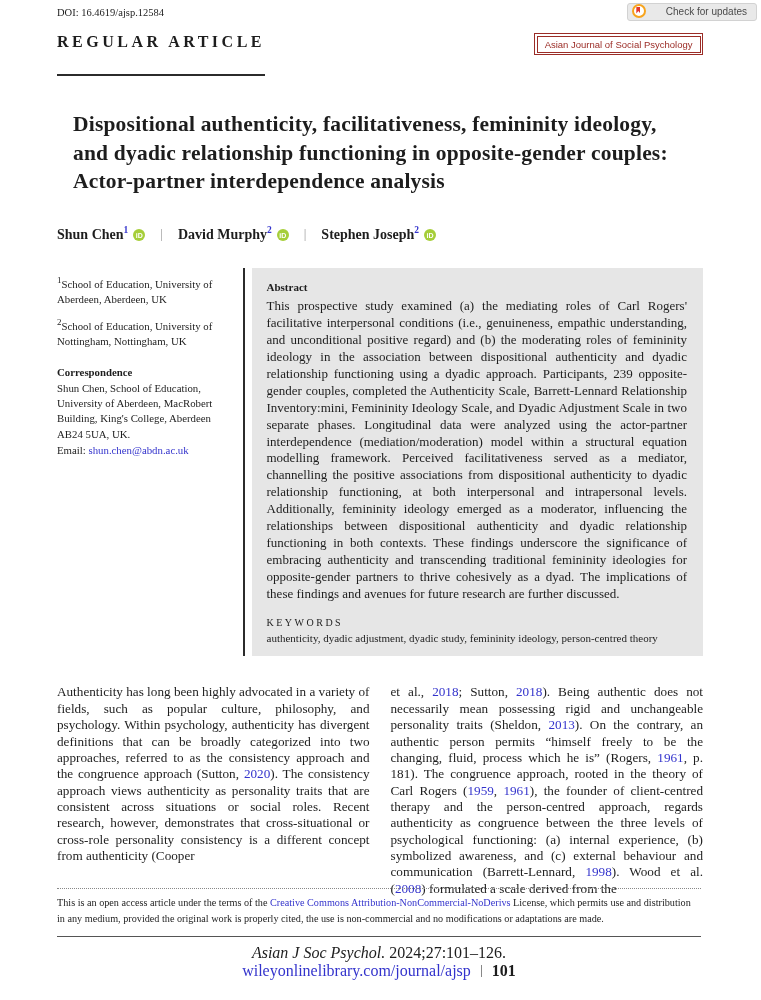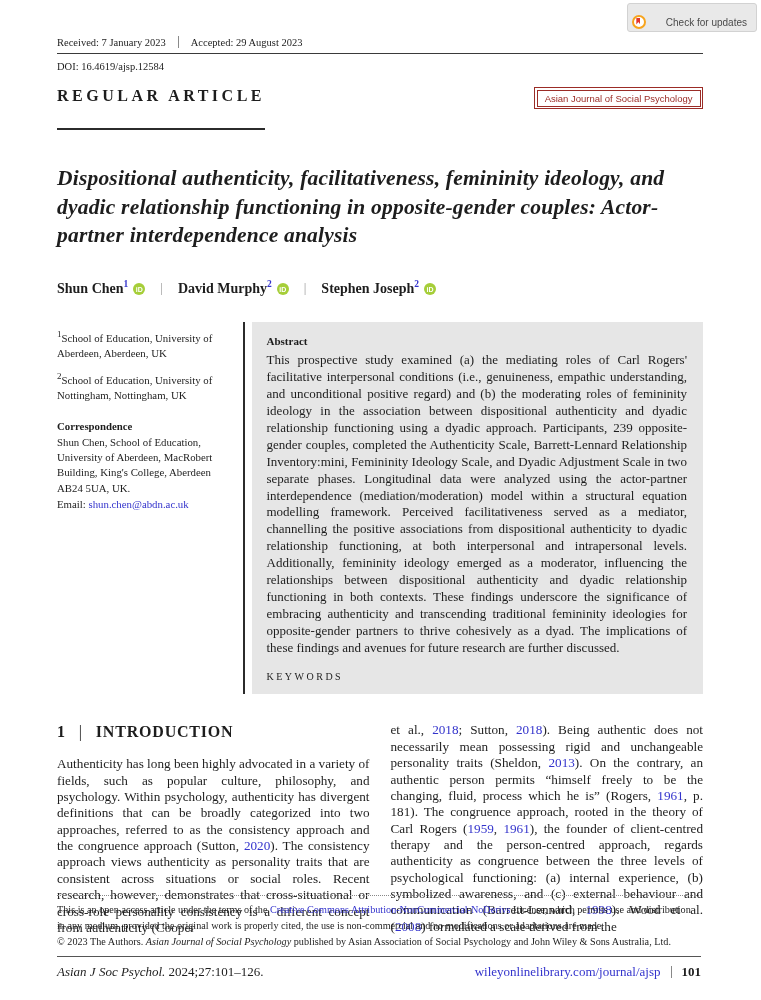--- a/index.html
+++ b/index.html
@@ -5,40 +5,40 @@
   :root{
     --link:#3333cc; --badge:#9b2c26; --orcid_green:#a6ce39; --abstract_bg:#e6e6e6;
     --crossmark_ring:#f7a41d; --crossmark_mark:#e3362c; --rule:#2b2b2b;
   }
   html,body{margin:0;padding:0;background:#ffffff;}
   .page{position:relative;width:761px;height:1000px;box-sizing:border-box;
     padding:0 58px 0 57px;font-family:"Liberation Serif",serif;color:#1d1d1d;overflow:hidden;background:#fff;}
 
   
   .check-updates{position:absolute;top:3px;right:4px;display:inline-flex;align-items:center;gap:20px;
-    background:#e9e9e9;border:1px solid #d2d2d2;border-radius:3px;padding:11px 9px 2px 4px;
+    background:#e9e9e9;border:1px solid #d2d2d2;border-radius:3px;padding:0 9px 2px 4px;
     font-family:"Liberation Sans",sans-serif;font-size:10px;color:#4a4a4a;cursor:pointer;}
   .cm-icon{width:14px;height:14px;border-radius:50%;border:2.5px solid var(--crossmark_ring);
     background:#fff;position:relative;display:inline-block;box-sizing:border-box;}
   .cm-icon::after{content:"";position:absolute;left:2.5px;top:0.5px;width:4px;height:7px;
     background:var(--crossmark_mark);clip-path:polygon(0 0,100% 0,100% 100%,50% 66%,0 100%);}
 
   .dates-row{margin-top:36px;display:flex;align-items:center;font-size:10.5px;
     border-bottom:1.2px solid #3a3a3a;padding-bottom:5px;}
   .vdiv{width:1px;height:12px;background:#8a8a8a;margin:0 12px;}
   .doi{margin-top:7px;font-size:10.5px;}
 
   .article-row{margin-top:15px;display:flex;justify-content:space-between;align-items:flex-start;}
   .article-type{font-weight:bold;font-size:16px;letter-spacing:3.5px;
     border-bottom:2px solid var(--rule);padding-bottom:23px;}
   .badge{border:1.5px solid var(--badge);padding:1.5px;display:inline-block;background:#fff;cursor:pointer;}
   .badge-inner{display:block;border:1px solid var(--badge);color:var(--badge);
     font-family:"Liberation Sans",sans-serif;font-size:9.5px;padding:2px 7px;white-space:nowrap;}
 
-  .title{margin:34px 0 0;font-size:21.5px;font-weight:bold;line-height:1.33;letter-spacing:0.2px;max-width:665px;font-style:italic;}
+  .title{margin:34px 16px 0;font-size:21.5px;font-weight:bold;line-height:1.33;letter-spacing:0.2px;max-width:665px;}
 
   .authors{margin-top:29px;font-size:14px;display:flex;align-items:center;}
   .author-name{font-weight:bold;}
   .author-sup{color:var(--link);font-size:9.5px;font-weight:bold;}
   .orcid-icon{display:inline-flex;width:12px;height:12px;border-radius:50%;background:var(--orcid_green);
     color:#fff;font-family:"Liberation Sans",sans-serif;font-size:7px;font-weight:bold;
     align-items:center;justify-content:center;margin-left:5px;vertical-align:middle;cursor:pointer;}
   .author-div{color:#999;margin:0 15px;font-size:13px;}
 
   .info{margin-top:26px;display:flex;align-items:stretch;}
@@ -59,40 +59,35 @@
 
   .columns{margin-top:28px;display:flex;gap:21px;}
   .col{flex:1;font-size:13.2px;line-height:1.24;text-align:justify;}
   .section-heading{font-size:16px;font-weight:bold;letter-spacing:0.8px;margin-bottom:14px;text-align:left;}
   .sec-sep{margin:0 13px;font-weight:normal;}
 
   .footer{position:absolute;left:57px;right:60px;bottom:20px;}
   .license{border-top:1px dotted #888;padding-top:6px;font-size:10.2px;line-height:1.55;}
   .copyright{font-size:10.2px;margin-top:2px;}
   .bottom-row{margin-top:9px;border-top:1px solid #555;padding-top:7px;display:flex;
-    justify-content:space-between;align-items:center;font-size:13px;}
+    justify-content:space-between;align-items:center;font-size:16px;flex-direction:column;}
   .bottom-right{display:flex;align-items:center;}
   .pg-div{width:1px;height:12px;background:#888;margin:0 10px;}
   .page-number{font-weight:bold;}
 </style>
 </head>
 <body>
 
 <div class="page">
 
   <div class="check-updates">
     <span class="cm-icon"></span>
     <span>Check for updates</span>
   </div>
 
-  <div class="dates-row">
-    <span>Received: 7 January 2023</span>
-    <span class="vdiv"></span>
-    <span>Accepted: 29 August 2023</span>
-  </div>
 
   <div class="doi">DOI: 16.4619/ajsp.12584</div>
 
   <div class="article-row">
     <span class="article-type">REGULAR ARTICLE</span>
     <span class="badge">
       <span class="badge-inner">Asian Journal of Social Psychology</span>
     </span>
   </div>
 
@@ -116,38 +111,35 @@
       <div class="corr-body">Shun Chen, School of Education, University of Aberdeen, MacRobert Building, King's College, Aberdeen AB24 5UA, UK.</div>
       <div class="corr-email">
         <span>Email: </span><a class="seg-link">shun.chen@abdn.ac.uk</a>
       </div>
     </div>
     <div class="vrule"></div>
     <div class="abstract-box">
       <div class="abs-heading">Abstract</div>
       <div class="abs-body">This prospective study examined (a) the mediating roles of Carl Rogers' facilitative interpersonal conditions (i.e., genuineness, empathic understanding, and unconditional positive regard) and (b) the moderating roles of femininity ideology in the association between dispositional authenticity and dyadic relationship functioning using a dyadic approach. Participants, 239 opposite-gender couples, completed the Authenticity Scale, Barrett-Lennard Relationship Inventory:mini, Femininity Ideology Scale, and Dyadic Adjustment Scale in two separate phases. Longitudinal data were analyzed using the actor-partner interdependence (mediation/moderation) model within a structural equation modelling framework. Perceived facilitativeness served as a mediator, channelling the positive associations from dispositional authenticity to dyadic relationship functioning, at both interpersonal and intrapersonal levels. Additionally, femininity ideology emerged as a moderator, influencing the relationships between dispositional authenticity and dyadic relationship functioning in both contexts. These findings underscore the significance of embracing authenticity and transcending traditional femininity ideologies for opposite-gender partners to thrive cohesively as a dyad. The implications of these findings and avenues for future research are further discussed.</div>
       <div class="kw-heading">KEYWORDS</div>
+      <div class="kw-body">authenticity, dyadic adjustment, dyadic study, femininity ideology, person-centred theory</div>
     </div>
   </div>
 
   <div class="columns">
     <div class="col">
-      <div class="section-heading">
-        <span>1</span><span class="sec-sep">|</span><span>INTRODUCTION</span>
-      </div>
       <div><span>Authenticity has long been highly advocated in a variety of fields, such as popular culture, philosophy, and psychology. Within psychology, authenticity has divergent definitions that can be broadly categorized into two approaches, referred to as the consistency approach and the congruence approach (Sutton, </span><span class="seg-link">2020</span><span>). The consistency approach views authenticity as personality traits that are consistent across situations or social roles. Recent research, however, demonstrates that cross-situational or cross-role personality consistency is a different concept from authenticity (Cooper</span></div>
     </div>
     <div class="col">
       <div><span>et al., </span><span class="seg-link">2018</span><span>; Sutton, </span><span class="seg-link">2018</span><span>). Being authentic does not necessarily mean possessing rigid and unchangeable personality traits (Sheldon, </span><span class="seg-link">2013</span><span>). On the contrary, an authentic person permits “himself freely to be the changing, fluid, process which he is” (Rogers, </span><span class="seg-link">1961</span><span>, p. 181). The congruence approach, rooted in the theory of Carl Rogers (</span><span class="seg-link">1959</span><span>, </span><span class="seg-link">1961</span><span>), the founder of client-centred therapy and the person-centred approach, regards authenticity as congruence between the three levels of psychological functioning: (a) internal experience, (b) symbolized awareness, and (c) external behaviour and communication (Barrett-Lennard, </span><span class="seg-link">1998</span><span>). Wood et al. (</span><span class="seg-link">2008</span><span>) formulated a scale derived from the</span></div>
     </div>
   </div>
 
   <div class="footer">
     <div class="license"><span>This is an open access article under the terms of the </span><span class="seg-link">Creative Commons Attribution-NonCommercial-NoDerivs</span><span> License, which permits use and distribution in any medium, provided the original work is properly cited, the use is non-commercial and no modifications or adaptations are made.</span></div>
-    <div class="copyright"><span>© 2023 The Authors. </span><span class="seg-italic">Asian Journal of Social Psychology</span><span> published by Asian Association of Social Psychology and John Wiley &amp; Sons Australia, Ltd.</span></div>
     <div class="bottom-row">
       <span class="citation"><span class="seg-italic">Asian J Soc Psychol.</span><span> 2024;27:101–126.</span></span>
       <span class="bottom-right">
         <a class="seg-link">wileyonlinelibrary.com/journal/ajsp</a>
         <span class="pg-div"></span>
         <span class="page-number">101</span>
       </span>
     </div>
   </div>
 

